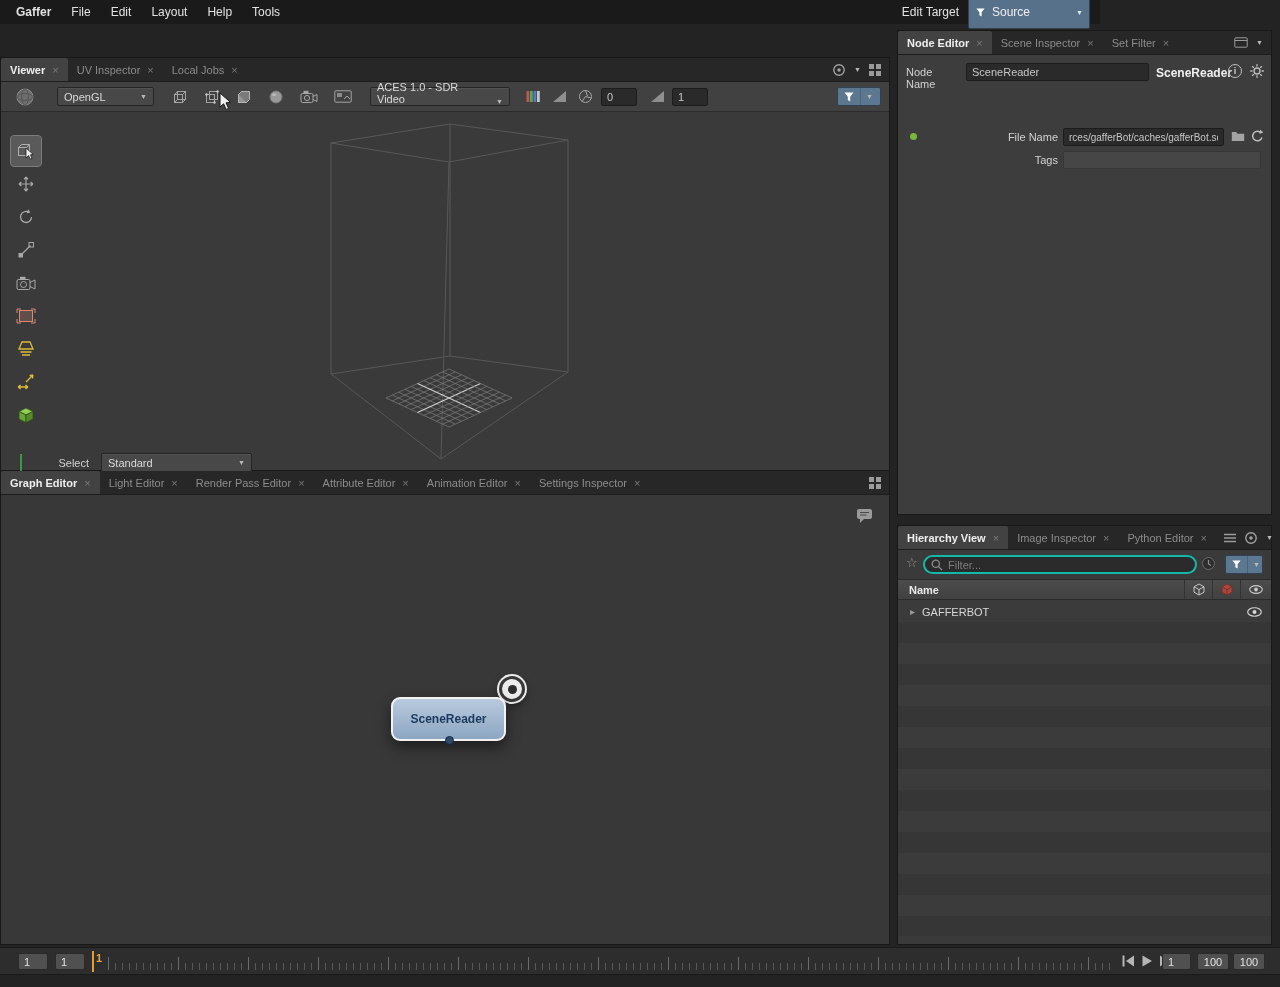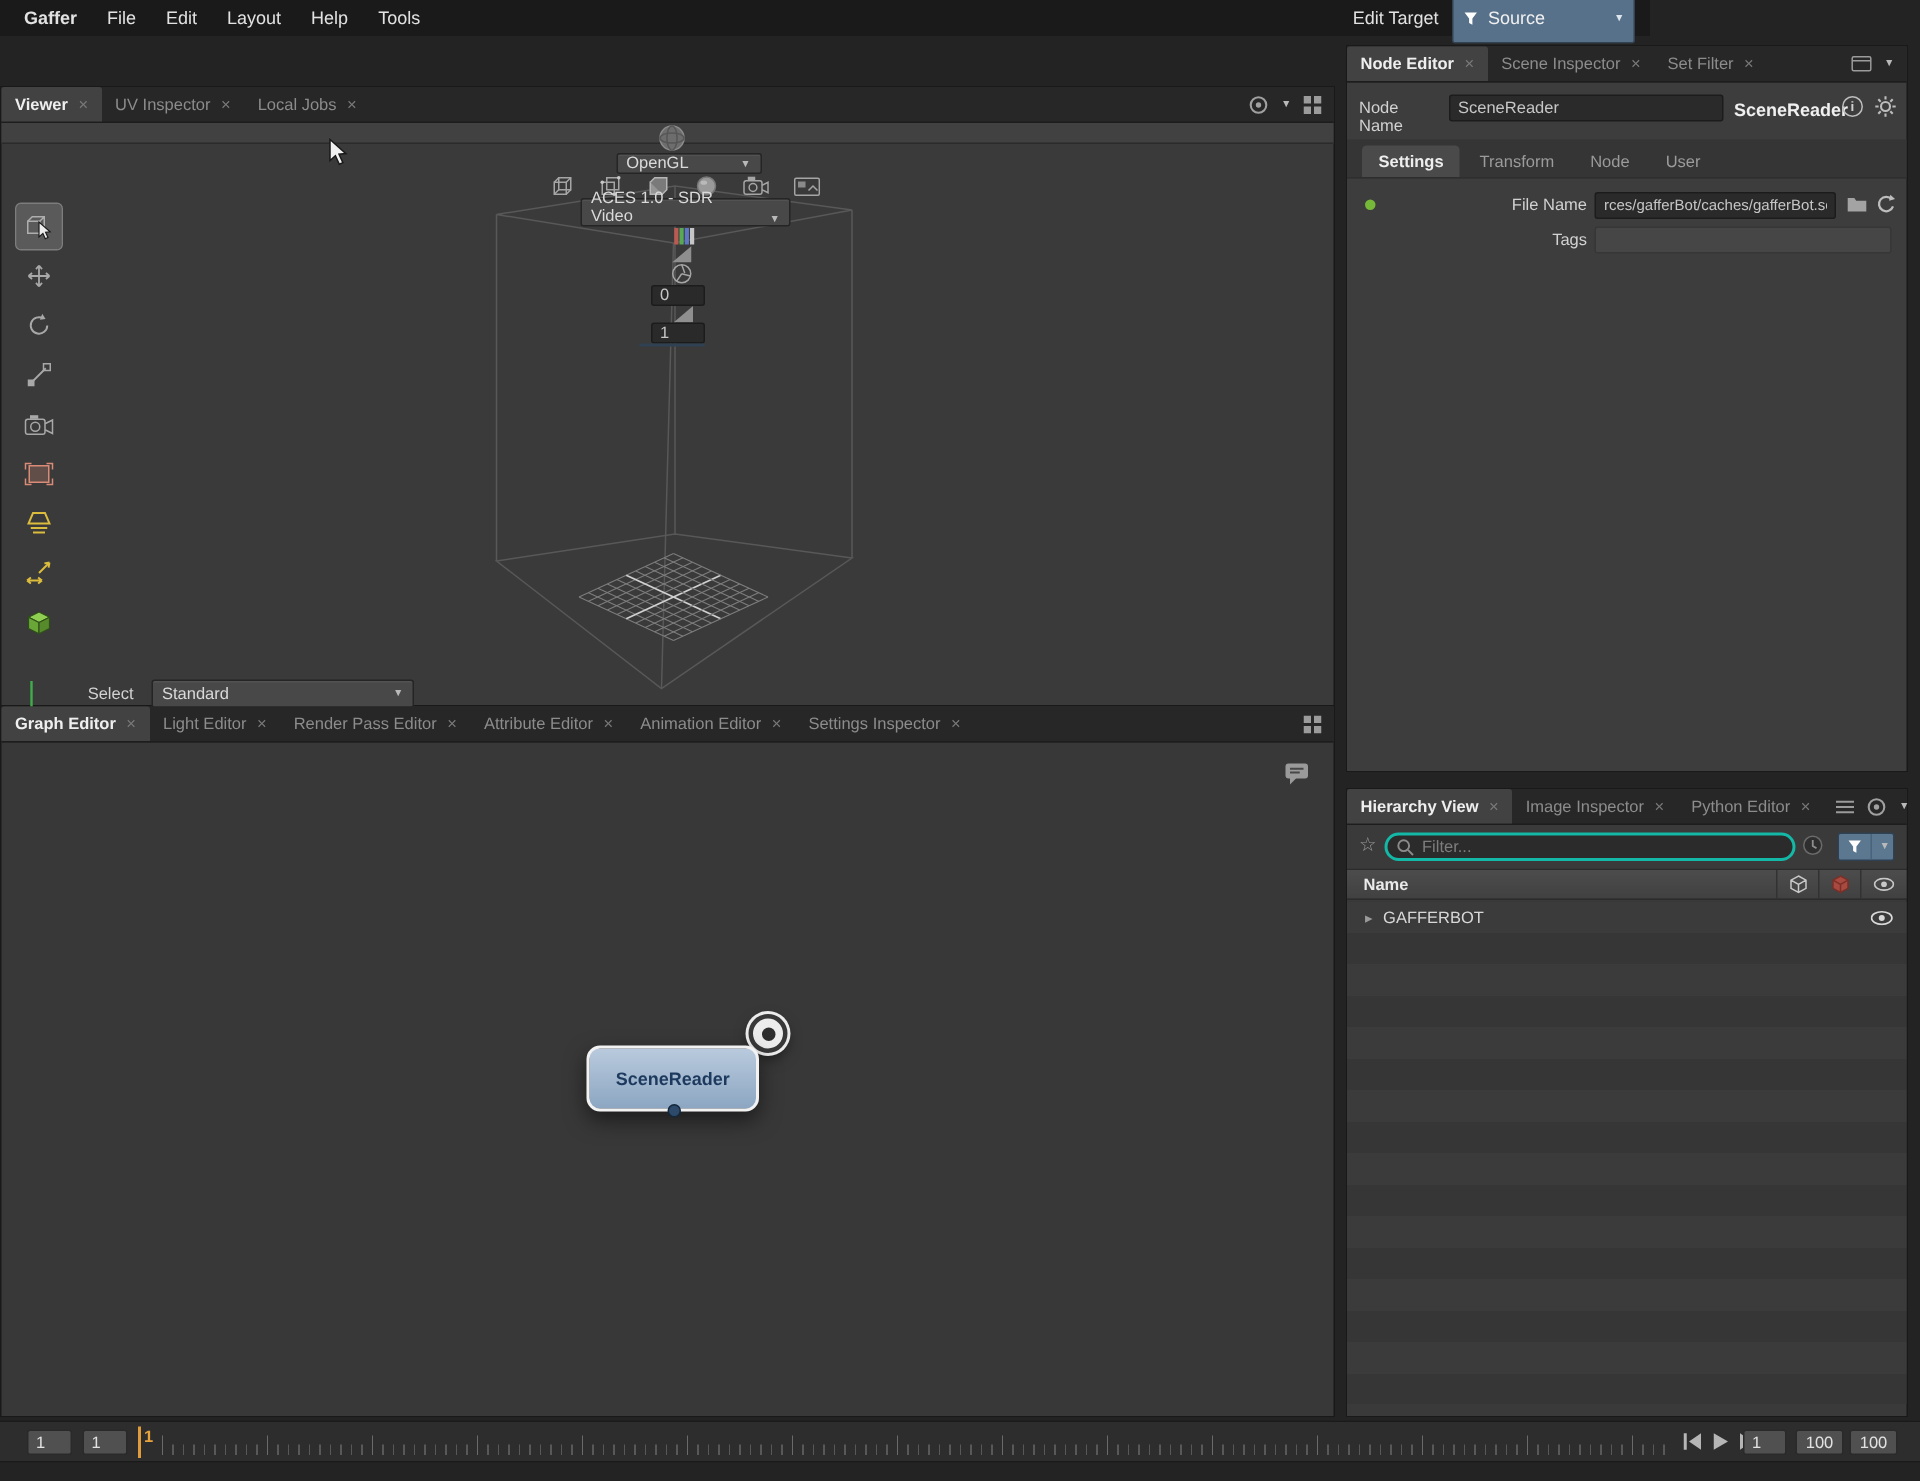--- a/index.html
+++ b/index.html
@@ -29,21 +29,21 @@
   
   #menubar { position:absolute; left:0; top:0; width:1100px; height:24px; background:#1a1a1a; display:flex; align-items:center; font-size:12px; color:#e2e2e2; z-index:20; }
   #menubar .mitem { padding:0 10px; }
   #menubar .mitem.first { font-weight:bold; padding-left:16px; }
   #menubar .right { margin-left:auto; display:flex; align-items:center; gap:9px; padding-right:10px; }
   #source-select { display:flex; align-items:center; gap:6px; background:#57718a; border:1px solid #33424f; border-radius:2px; height:18px; padding:16px 6px; width:122px; color:#f0f0f0; }
   #source-select .caret { margin-left:auto; color:#dfe7ee; }
 
   
   #viewer { left:0; top:30px; width:890px; height:426px; background:#3a3a3a;margin-top:27px; }
-  #viewer-toolbar { position:absolute; left:0; right:0; top:24px; height:14px; background:#414141; border-bottom:1px solid #2b2b2b; display:flex; align-items:center; padding:0 8px 0 14px; z-index:5;flex-direction:column; }
+  #viewer-toolbar { position:absolute; left:0; right:0; top:24px; height:30px; background:#414141; border-bottom:1px solid #2b2b2b; display:flex; align-items:center; padding:0 8px 0 14px; z-index:5; }
   .tb-icons { display:flex; gap:16px; margin-left:18px; align-items:center; }
   #tools { position:absolute; left:10px; top:78px; display:flex; flex-direction:column; gap:3px; z-index:5; }
   .tool { width:30px; height:30px; display:flex; align-items:center; justify-content:center; border-radius:3px; }
   .tool.active { background:#5a5a5a; outline:1px solid #7d7d7d; }
   #viewer-scene { position:absolute; left:0; top:0; width:890px; height:426px; z-index:1; pointer-events:none; }
   #viewer-footer { position:absolute; left:0; bottom:0; height:34px; width:100%; z-index:5; }
 
   
   #graph { left:0; top:470px; width:890px; height:475px; background:#383838; }
   .gnode { position:absolute; left:390px; top:226px; width:115px; height:44px; background:linear-gradient(#b9cadd,#8ca6c2); border:2px solid #f2f2f2; border-radius:9px; display:flex; align-items:center; justify-content:center; color:#1d3a5e; font-weight:bold; font-size:12px; box-shadow:0 6px 14px rgba(0,0,0,.5); z-index:3; }
@@ -335,21 +335,21 @@
         </svg>
     </div>
   </div>
 
   <svg style="position:absolute; left:218px; top:34px; z-index:9;" width="14" height="20">
     <path d="M1,1 L1,15 L4.6,11.8 L7.2,17.5 L9.6,16.4 L7,10.8 L11.6,10.4 Z" fill="#f0f0f0" stroke="#1a1a1a"></path>
   </svg>
 
   <div id="viewer-footer">
     <span class="ne-label" style="left:48px; top:9px; width:40px;">Select</span>
-    <div class="dropdown" style="position:absolute; left:100px; top:5px; width:175px;">
+    <div class="dropdown" style="position:absolute; left:100px; top:5px; width:151px;">
       <span>Standard</span>
       <span class="caret">▼</span>
     </div>
   </div>
 </section>
 
 <section id="graph" class="panel">
   <div class="tabbar">
     <div class="tab active">
       <span>Graph Editor</span>
@@ -433,26 +433,20 @@
   <input class="tinput" style="position: absolute; left: 68px; top: 32px; width: 183px;" value="SceneReader">
   <span style="position:absolute; left:258px; top:35px; font-weight:bold; font-size:12px; color:#f0f0f0;">SceneReader</span>
   <span style="position:absolute; left:330px; top:33px; width:14px; height:14px; border:1px solid #bdbdbd; border-radius:50%; color:#cfcfcf; font-size:9px; font-weight:bold; display:flex; align-items:center; justify-content:center;">i</span>
   <span class="ic" style="position:absolute; left:351px; top:32px;">
     <svg width="16" height="16" viewBox="0 0 16 16" fill="none" stroke="#bdbdbd" stroke-width="1.4">
         <circle cx="8" cy="8" r="3"></circle>
         <path d="M8,1.2 V3.4 M8,12.6 V14.8 M1.2,8 H3.4 M12.6,8 H14.8 M3.2,3.2 L4.8,4.8 M11.2,11.2 L12.8,12.8 M12.8,3.2 L11.2,4.8 M4.8,11.2 L3.2,12.8"></path>
       </svg>
   </span>
 
-  <div class="sec-tabs">
-    <div class="sec-tab active">Settings</div>
-    <div class="sec-tab">Transform</div>
-    <div class="sec-tab">Node</div>
-    <div class="sec-tab">User</div>
-  </div>
 
   <span class="set-dot" style="left:12px; top:102px;"></span>
   <span class="ne-label" style="left:0; top:100px; width:160px;">File Name</span>
   <input class="tinput" style="position: absolute; left: 165px; top: 97px; width: 161px; font-size: 10px;" value="rces/gafferBot/caches/gafferBot.scc">
   <span class="ic" style="position:absolute; left:333px; top:99px;">
     <svg width="14" height="12" viewBox="0 0 14 12">
         <path d="M0.8,2 h4.4 l1.3,1.8 h6.7 V11 H0.8 Z" fill="#a3a3a3"></path>
       </svg>
   </span>
   <span class="ic" style="position:absolute; left:352px; top:98px;">

